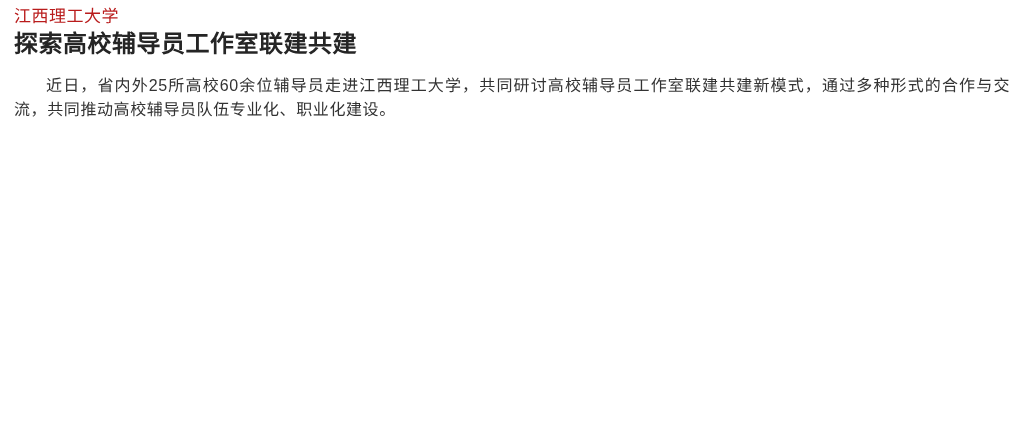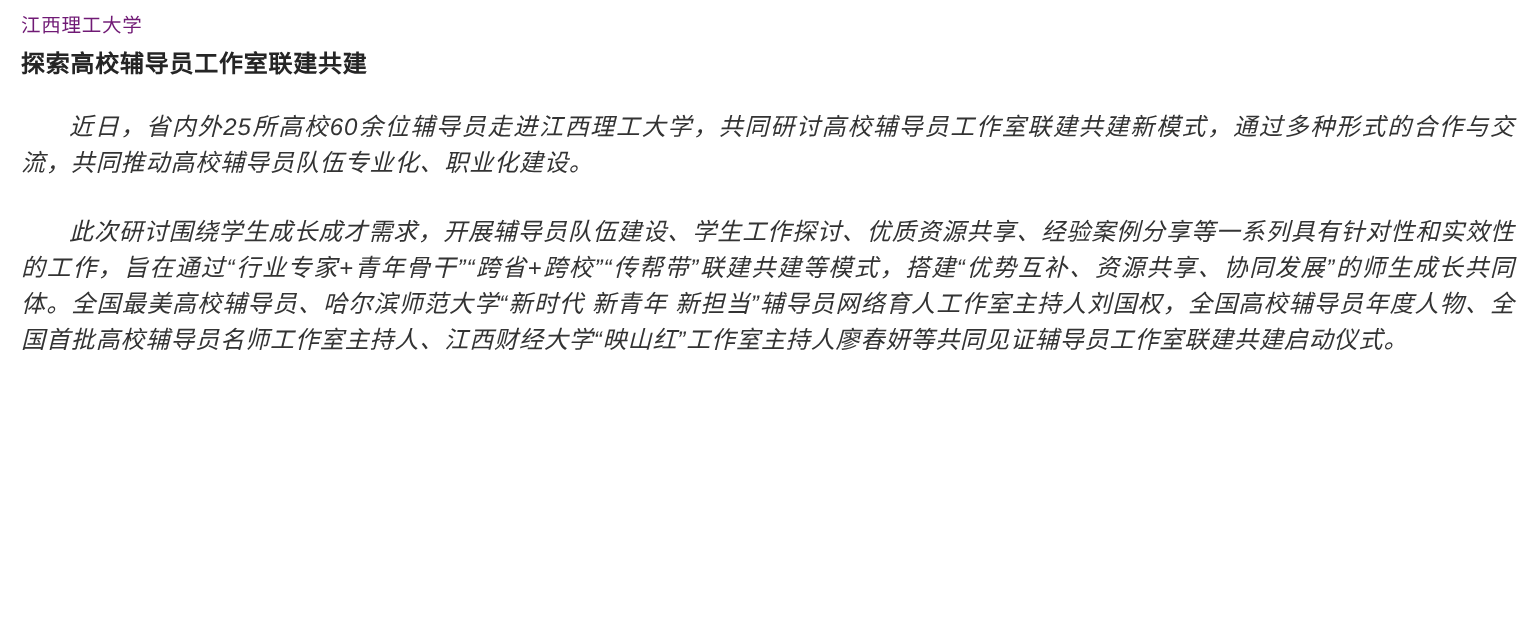--- a/index.html
+++ b/index.html
@@ -11,28 +11,28 @@
   .page {
     position: relative;
     width: 1024px;
     height: 422px;
     box-sizing: border-box;
     background: #ffffff;
     padding: 9px 14px 0 14px;
     overflow: hidden;
   }
   .site-name {
-    font-size: 13px;
+    font-size: 17px;
     line-height: 16px;
-    color: #701a75;
+    color: #b91c1c;
     letter-spacing: 0.5px;
   }
   .article-title {
     margin: 6px 0 0 0;
-    font-size: 16px;
+    font-size: 24px;
     line-height: 26px;
     font-weight: bold;
     color: #252525;
     letter-spacing: 0.5px;
   }
   .article-date {
     margin-top: 9px;
     font-size: 13px;
     line-height: 16px;
     color: #999999;
@@ -42,29 +42,27 @@
     width: 996px;
     font-size: 16px;
     line-height: 24px;
     color: #333333;
     text-align: justify;
     letter-spacing: 0.6px;
   }
   .article-body p {
     margin: 0 0 22px 0;
     text-indent: 2em;
-    font-style: italic;
   }
 </style>
 </head>
 <body>
 
 <div class="page">
   <div class="site-name">江西理工大学</div>
 
   <h1 class="article-title">探索高校辅导员工作室联建共建</h1>
 
 
   <div class="article-body">
     <p>近日，省内外25所高校60余位辅导员走进江西理工大学，共同研讨高校辅导员工作室联建共建新模式，通过多种形式的合作与交流，共同推动高校辅导员队伍专业化、职业化建设。</p>
-    <p>此次研讨围绕学生成长成才需求，开展辅导员队伍建设、学生工作探讨、优质资源共享、经验案例分享等一系列具有针对性和实效性的工作，旨在通过“行业专家+青年骨干”“跨省+跨校”“传帮带”联建共建等模式，搭建“优势互补、资源共享、协同发展”的师生成长共同体。全国最美高校辅导员、哈尔滨师范大学“新时代 新青年 新担当”辅导员网络育人工作室主持人刘国权，全国高校辅导员年度人物、全国首批高校辅导员名师工作室主持人、江西财经大学“映山红”工作室主持人廖春妍等共同见证辅导员工作室联建共建启动仪式。</p>
   </div>
 </div>
 
 </body></html>

